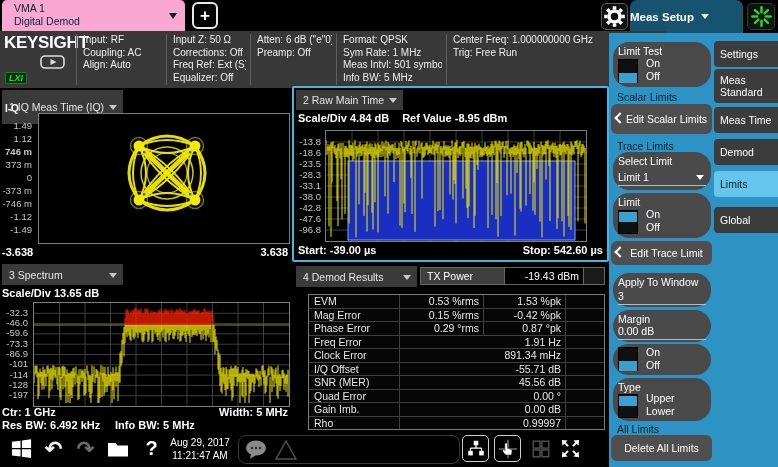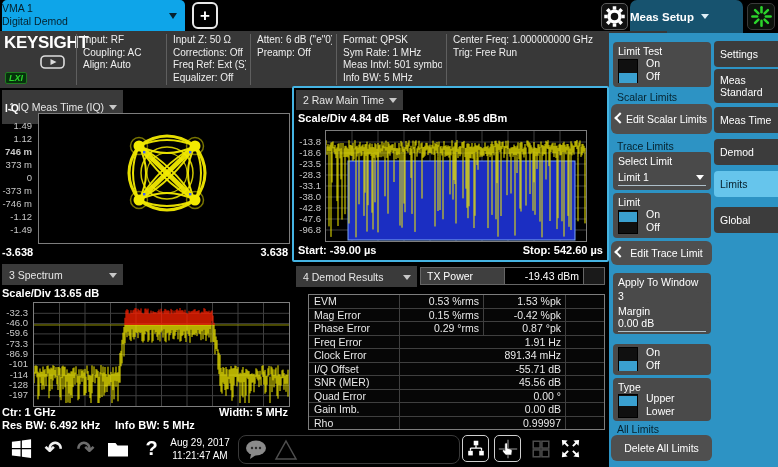--- a/index.html
+++ b/index.html
@@ -4,22 +4,22 @@
 <style>
   * { box-sizing:border-box; margin:0; padding:0; }
   html,body { background:#222; }
   body { width:778px; height:467px; position:relative; overflow:hidden;
          font-family:"Liberation Sans", sans-serif; }
   #app { position:absolute; left:0; top:0; width:778px; height:467px; background:#000; }
   .abs { position:absolute; }
 
   
   #topbar { left:0; top:0; width:778px; height:31px; background:#000; }
-  #modetab { left:2px; top:0; width:183px; height:31px; background:#0ea5e9; border-radius:5px 5px 0 0;
-             color:#06222e; font-size:10.5px; line-height:13px; padding:2px 0; cursor:default; }
+  #modetab { left:2px; top:0; width:183px; height:31px; background:#f9a8d4; border-radius:5px 5px 0 0;
+             color:#06222e; font-size:10.5px; line-height:13px; padding:2px 12px; cursor:default; }
   #modetab .caret { position:absolute; right:8px; top:13px; width:0; height:0;
              border-left:4px solid transparent; border-right:4px solid transparent; border-top:6px solid #07222e; }
   #plusbtn { left:192px; top:2px; width:26px; height:27px; border:2px solid #e8e8e8; border-radius:6px;
              color:#fff; font-size:17px; font-weight:bold; display:flex; align-items:center; justify-content:center; background:#000; }
   #gearbtn { left:601px; top:3px; width:27px; height:27px; border:1px solid #5a5a5a; border-radius:5px;
              background:#101010; display:flex; align-items:center; justify-content:center; }
   #meassetup { left:630px; top:0; width:113px; height:33px; background:#17536F; border-radius:7px 7px 0 0;
              color:#fff; font-size:11.5px; display:flex; align-items:center; gap:7px;font-weight:bold; }
   #meassetup .caret { width:0; height:0; border-left:4px solid transparent; border-right:4px solid transparent; border-top:5px solid #dfeff7; }
   #busybtn { left:747px; top:3px; width:28px; height:27px; background:#0c120c; border:1px solid #3a3a3a;
@@ -60,21 +60,21 @@
   .drow  { display:flex; flex:1; border-top:1px solid #3f3f3f; font-size:10.5px; color:#e9e9e9; }
   .drow:first-child { border-top:none; }
   .dlabel{ width:91px; padding-left:5px; border-right:1px solid #3f3f3f; display:flex; align-items:center; }
   .dv1   { width:84px; border-right:1px solid #3f3f3f; display:flex; align-items:center; justify-content:flex-end; padding-right:4px; }
   .dv2   { width:82px; border-right:1px solid #3f3f3f; display:flex; align-items:center; justify-content:flex-end; padding-right:4px; }
   .dspan { width:166px; border-right:1px solid #3f3f3f; display:flex; align-items:center; justify-content:flex-end; padding-right:4px; }
   .dextra{ flex:1; }
 
   
   #rpanel { left:609px; top:33px; width:169px; height:434px; background:#2D93C4; }
-  .blk { position:absolute; left:4px; width:98px; background:#4A4A4A; border-radius:4px; }
+  .blk { position:absolute; left:4px; width:98px; background:#4A4A4A; border-radius:16px; }
   .blk-title { padding:3px 0 0 5px; font-size:10.5px; color:#fff; white-space:nowrap; }
   .tgl-track { position:absolute; width:20px; height:24px; background:#101010; border:1px solid #000; }
   .tgl-knob  { position:absolute; left:0; width:18px; height:10px; background:#3AA0D0; }
   .tgl-lbl   { position:absolute; font-size:10.5px; color:#fff; }
   .sec { position:absolute; left:8px; font-size:10.5px; color:#05222E; white-space:nowrap; }
   .pbtn { position:absolute; left:2px; width:101px; background:#4F4F4F; border-radius:6px; color:#fff; font-size:10.5px;
           display:flex; align-items:center; justify-content:center; text-align:center; }
   .chev { position:absolute; left:5px; top:50%; width:8px; height:8px; margin-top:-5px;
           border-left:2px solid #fff; border-bottom:2px solid #fff; transform:rotate(45deg); }
   .val  { position:absolute; left:5px; right:5px; font-size:10.5px; color:#fff; border-bottom:1px solid #aebfc9; padding-bottom:2px; }
@@ -527,21 +527,21 @@
     <div class="pbtn" style="top:208px;height:24px">
       <span class="chev"></span>
       <span style="padding-left:10px">Edit Trace Limit</span>
     </div>
 
     <div class="blk" style="top:240px;height:34px">
       <div class="blk-title">Apply To Window</div>
       <div class="val" style="top:17px">3</div>
     </div>
 
-    <div class="blk" style="top:269px;height:32px">
+    <div class="blk" style="top:277px;height:32px">
       <div class="blk-title">Margin</div>
       <div class="val" style="top:15px">0.00 dB</div>
     </div>
 
     <div class="blk" style="top:311px;height:31px">
       <div class="tgl-track" style="left:5px;top:3px">
         <div class="tgl-knob" style="top:13px"></div>
       </div>
       <div class="tgl-lbl" style="left:33px;top:2px">On</div>
       <div class="tgl-lbl" style="left:33px;top:15px">Off</div>

